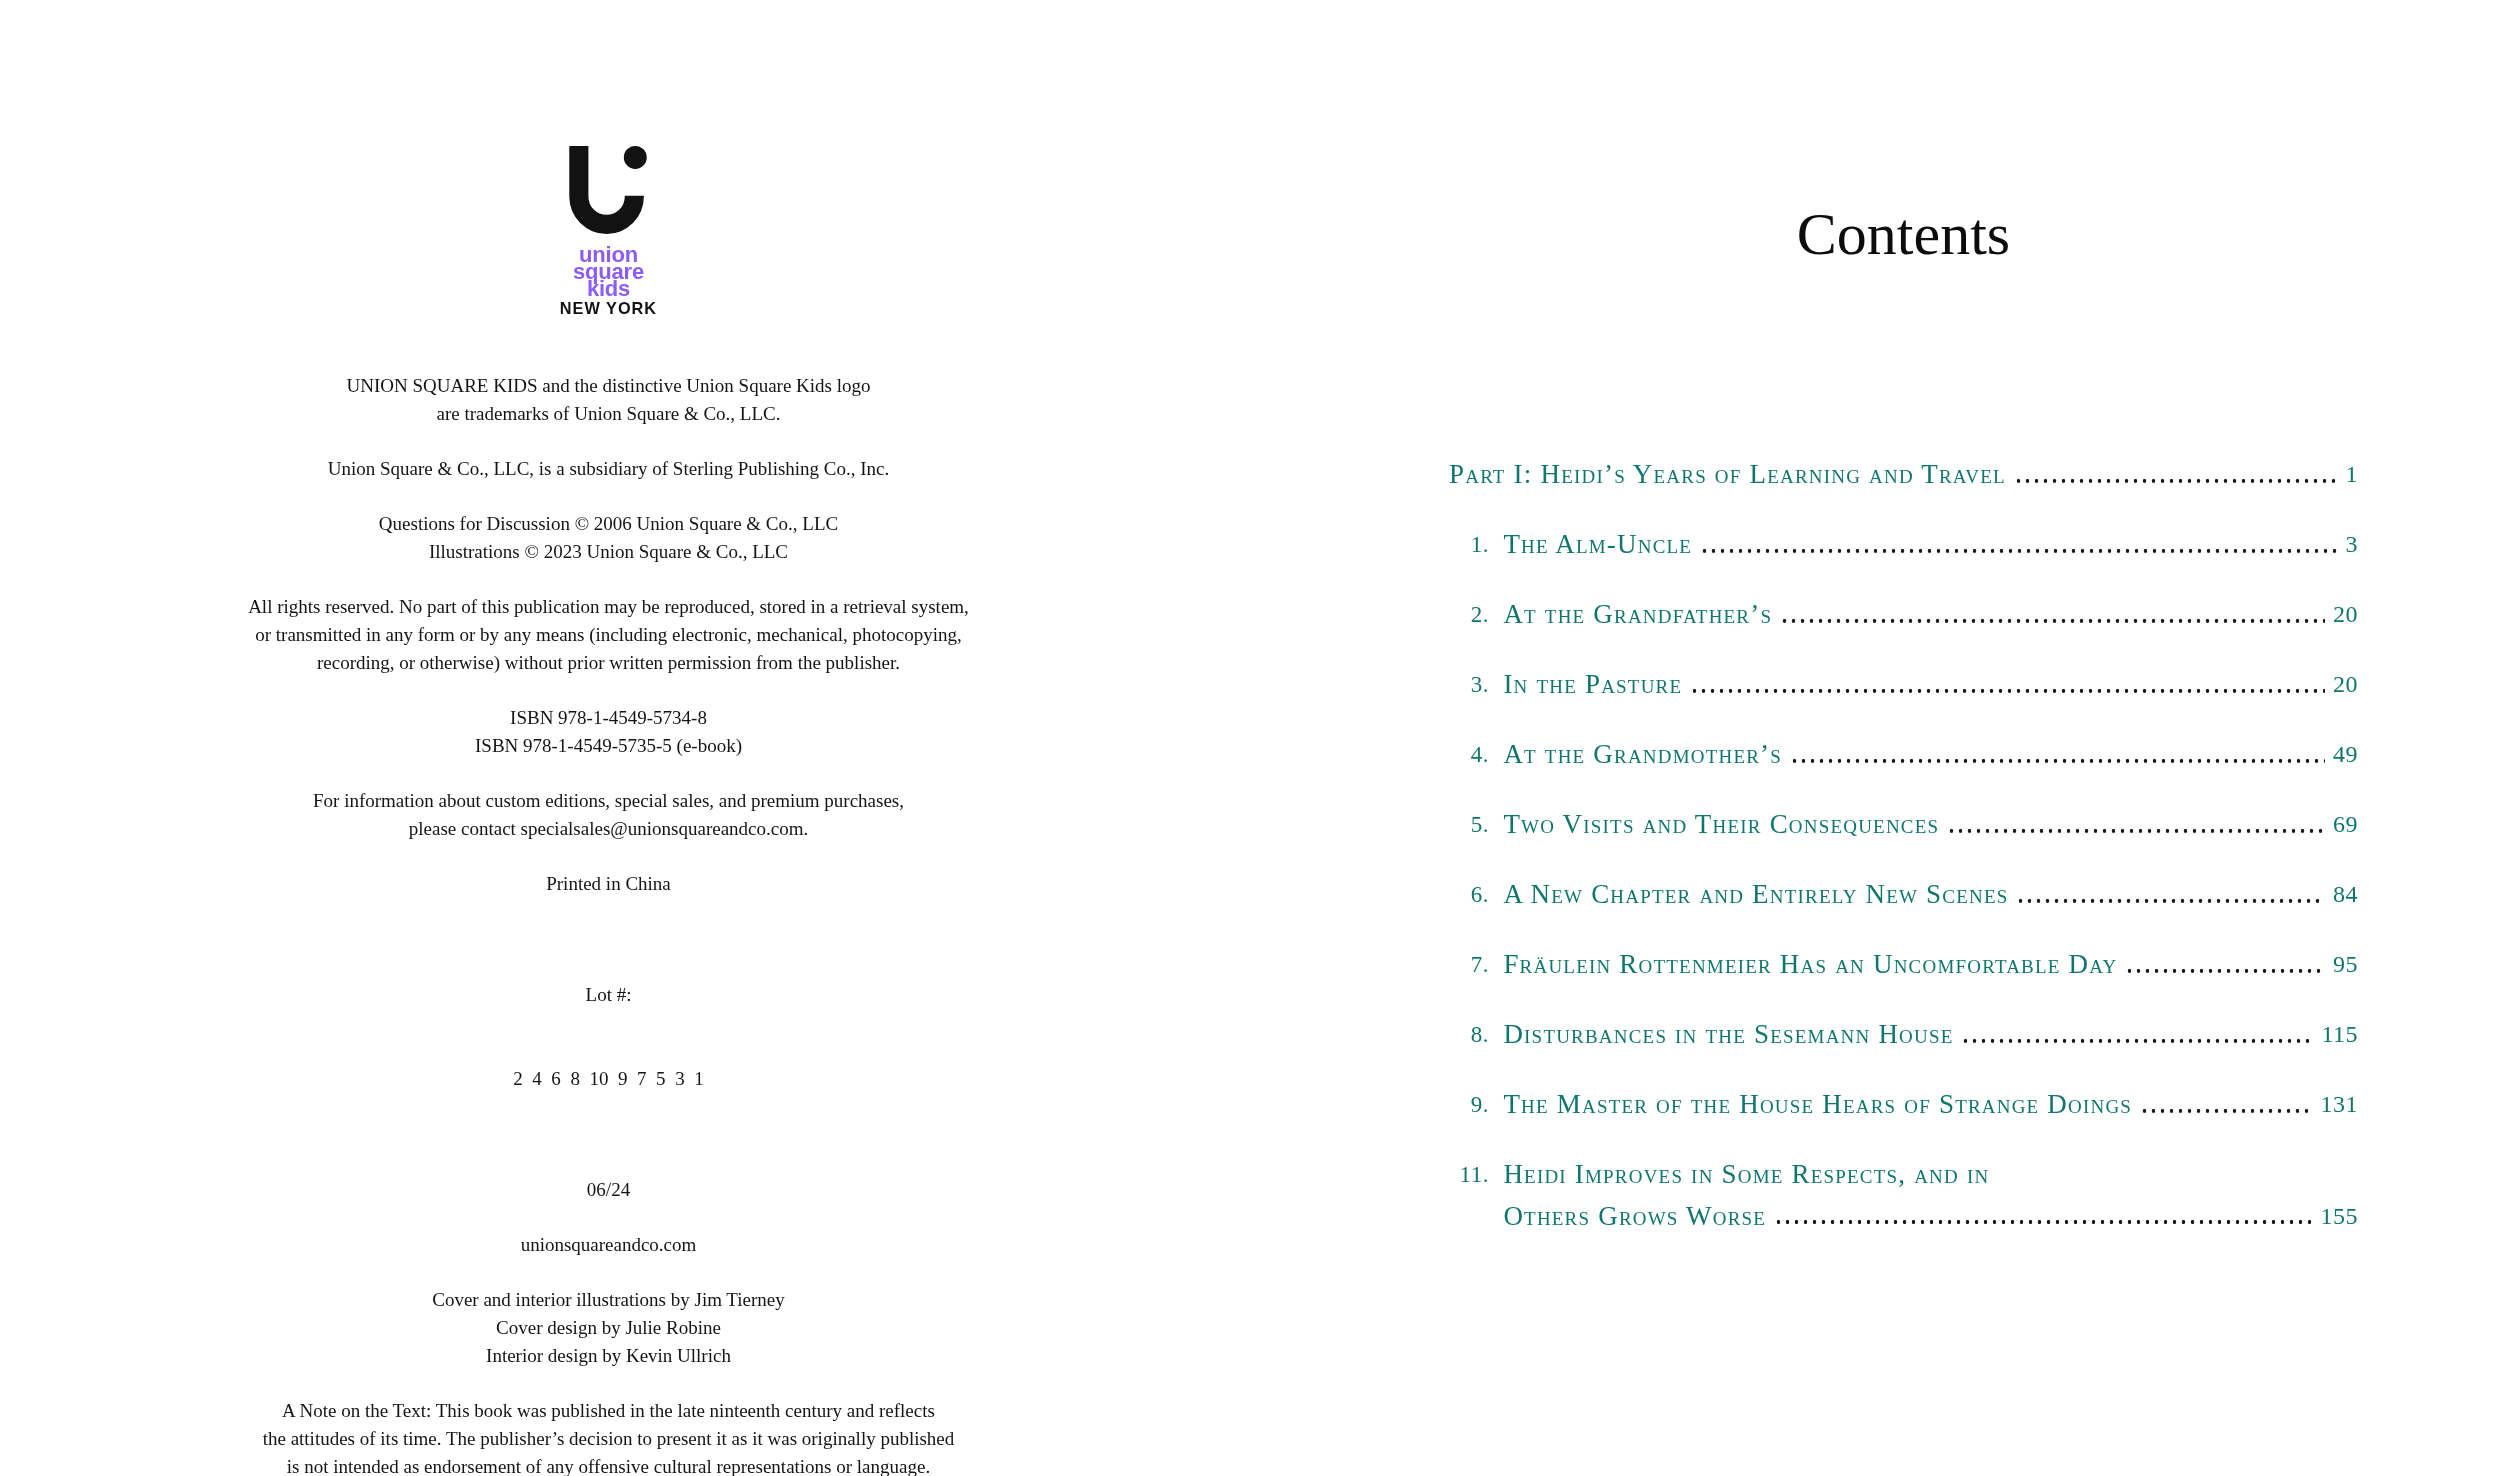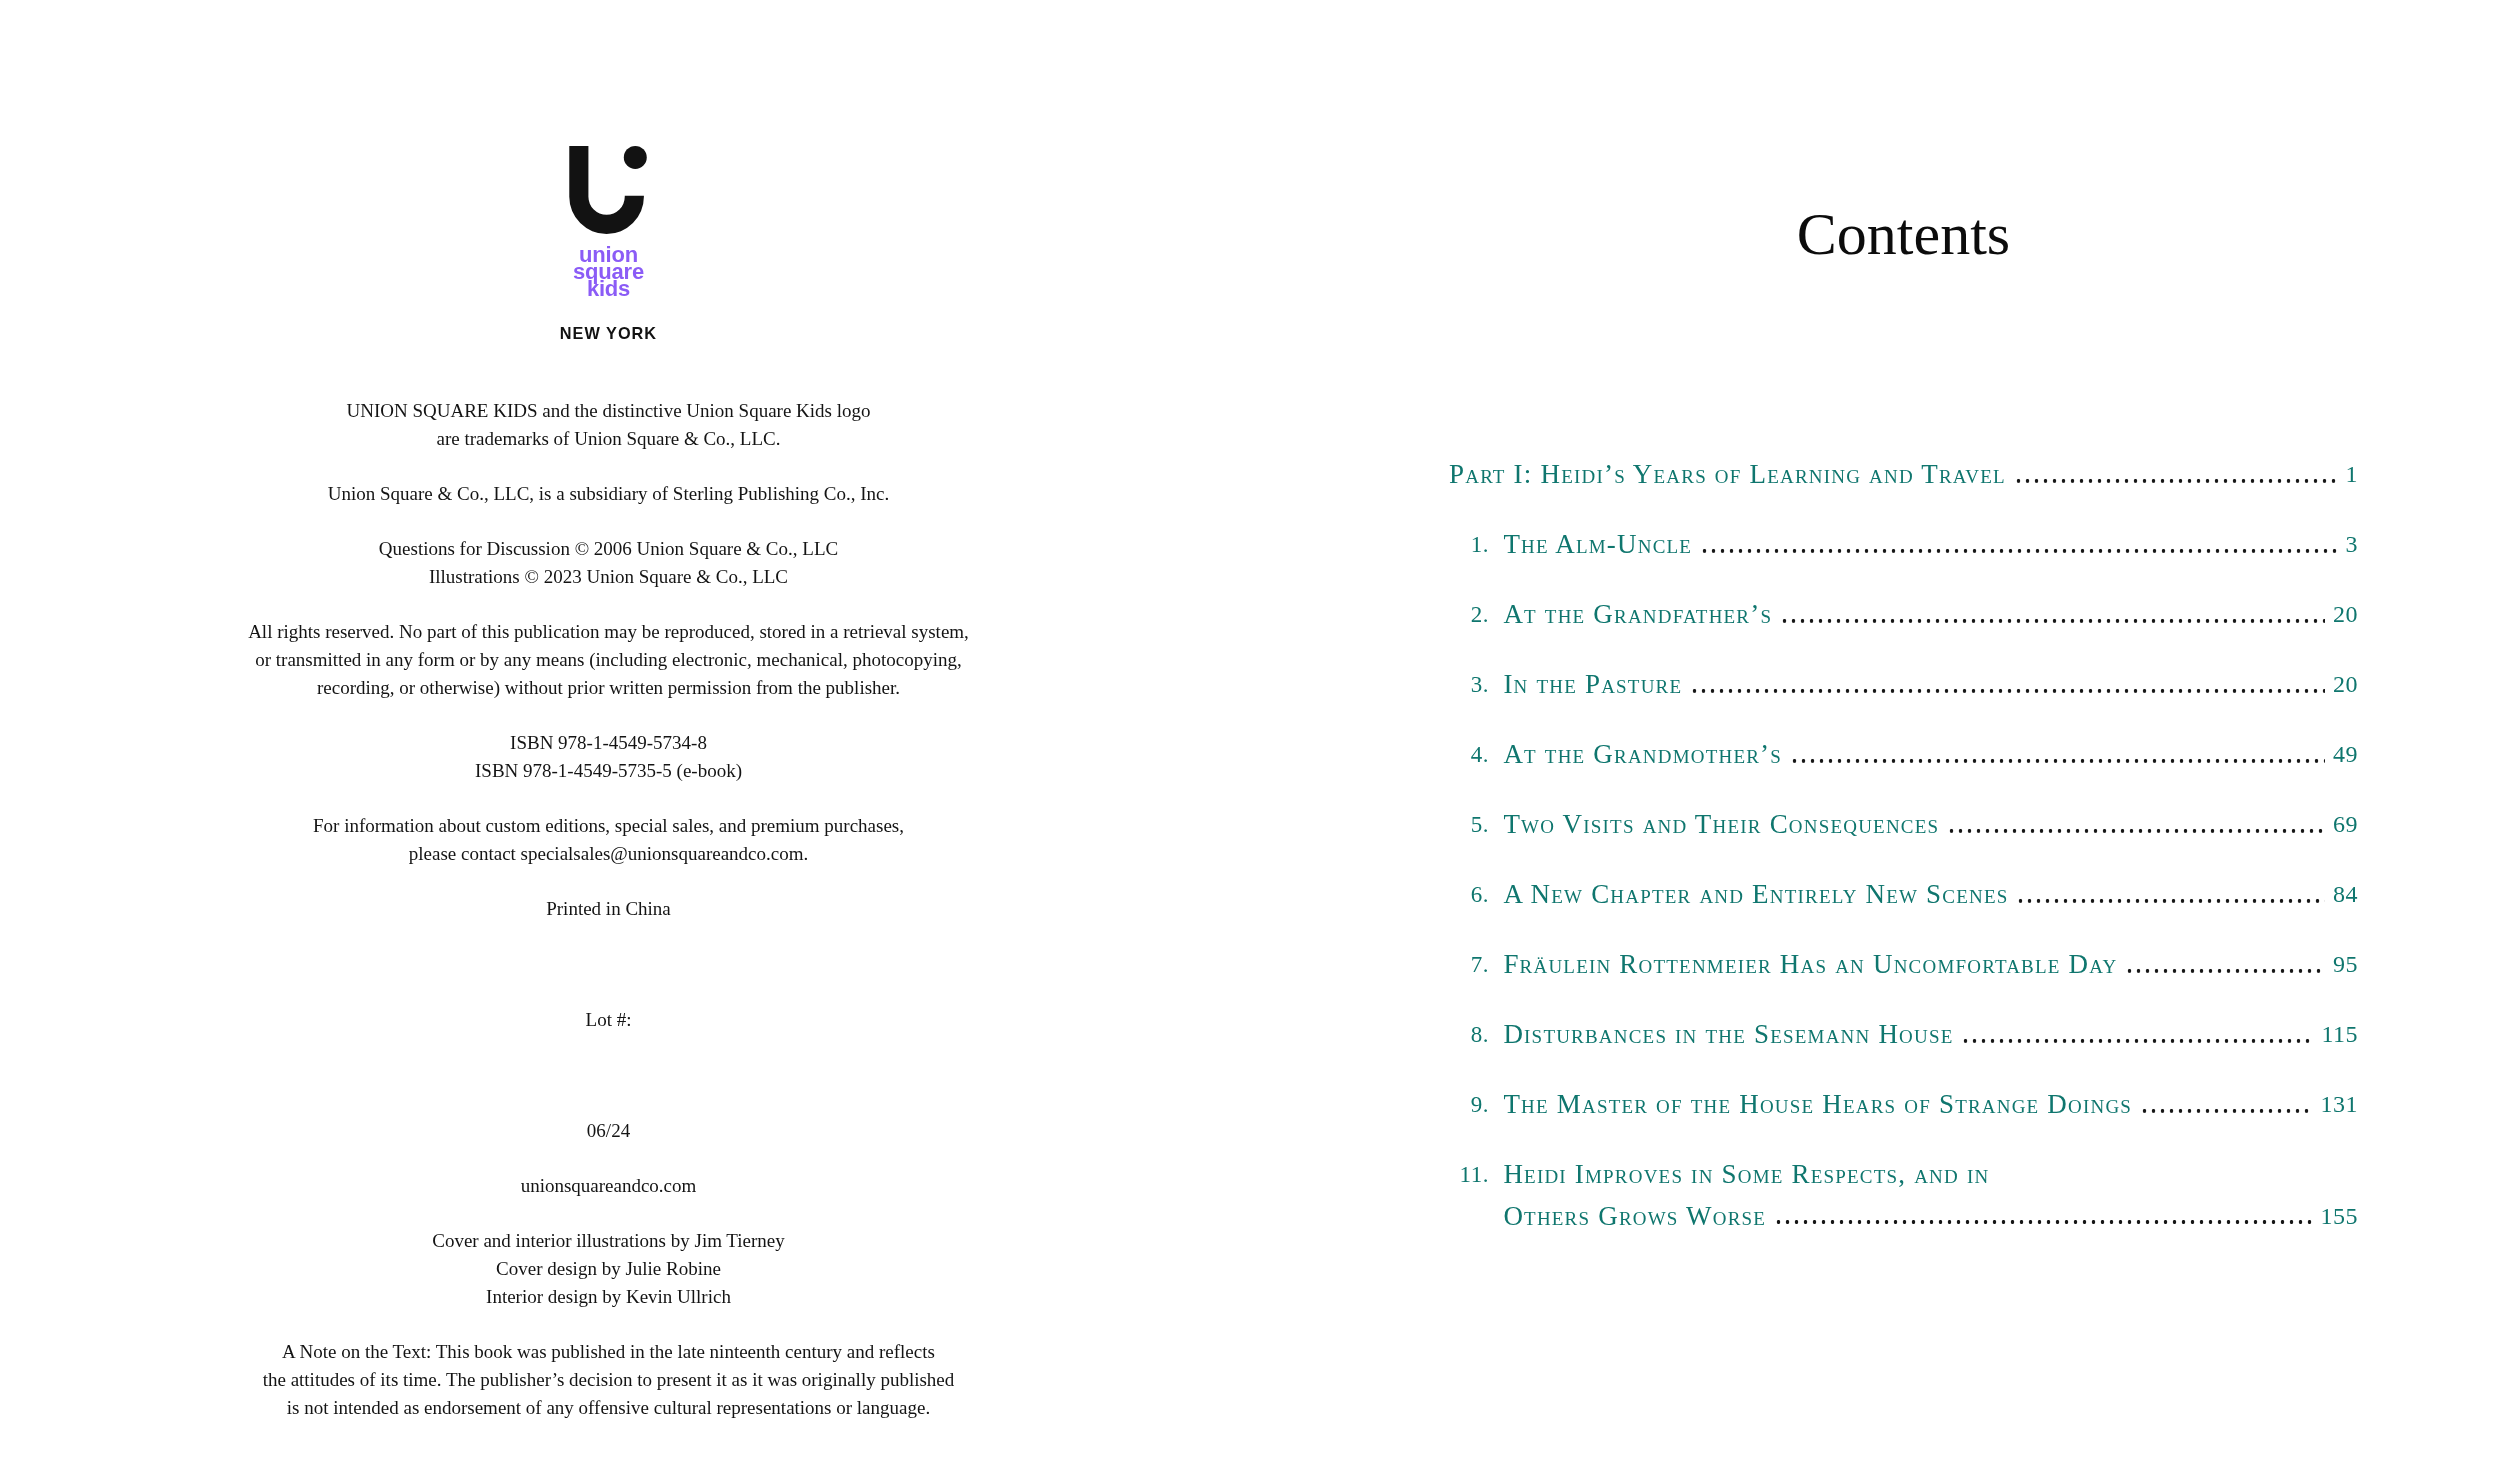--- a/index.html
+++ b/index.html
@@ -29,21 +29,21 @@
     margin-top: 11.5px;
     font-family: "Liberation Sans", "DejaVu Sans", sans-serif;
     font-weight: bold;
     font-size: 22px;
     line-height: 17px;
     letter-spacing: -0.2px;
     white-space: pre-line;
     color: #8b5cf6;
   }
   .logo-city {
-    margin-top: 27px;
+    margin-top: 2px;
     font-family: "Liberation Sans", "DejaVu Sans", sans-serif;
     font-weight: bold;
     font-size: 16.3px;
     letter-spacing: 1px;
     color: #121212;
   }
   .copy-blocks { margin-top: 54px; }
   .block {
     font-size: 19px;
     line-height: 28px;
@@ -135,20 +135,21 @@
       <div class="block">All rights reserved. No part of this publication may be reproduced, stored in a retrieval system,
 or transmitted in any form or by any means (including electronic, mechanical, photocopying,
 recording, or otherwise) without prior written permission from the publisher.</div>
       <div class="block">ISBN 978-1-4549-5734-8
 ISBN 978-1-4549-5735-5 (e-book)</div>
       <div class="block">For information about custom editions, special sales, and premium purchases,
 please contact specialsales@unionsquareandco.com.</div>
       <div class="block">Printed in China</div>
       <div class="block">
         <div>Lot #:</div>
+        <div class="lot-numbers">2 4 6 8 10 9 7 5 3 1</div>
       </div>
       <div class="block">06/24</div>
       <div class="block">unionsquareandco.com</div>
       <div class="block">Cover and interior illustrations by Jim Tierney
 Cover design by Julie Robine
 Interior design by Kevin Ullrich</div>
       <div class="block">A Note on the Text: This book was published in the late ninteenth century and reflects
 the attitudes of its time. The publisher’s decision to present it as it was originally published
 is not intended as endorsement of any offensive cultural representations or language.</div>
     </div>

